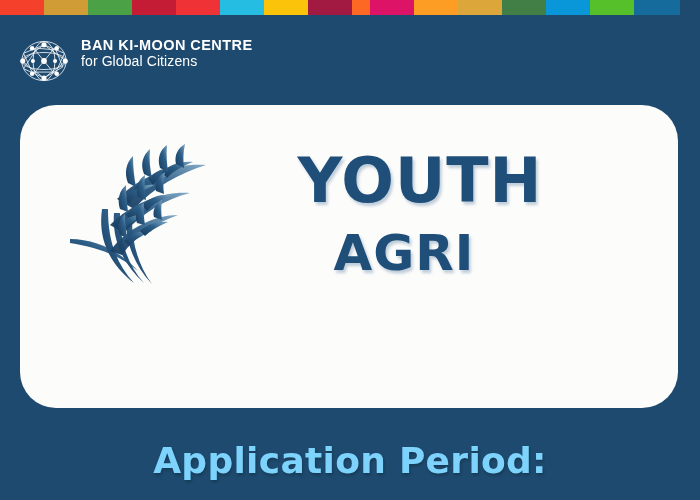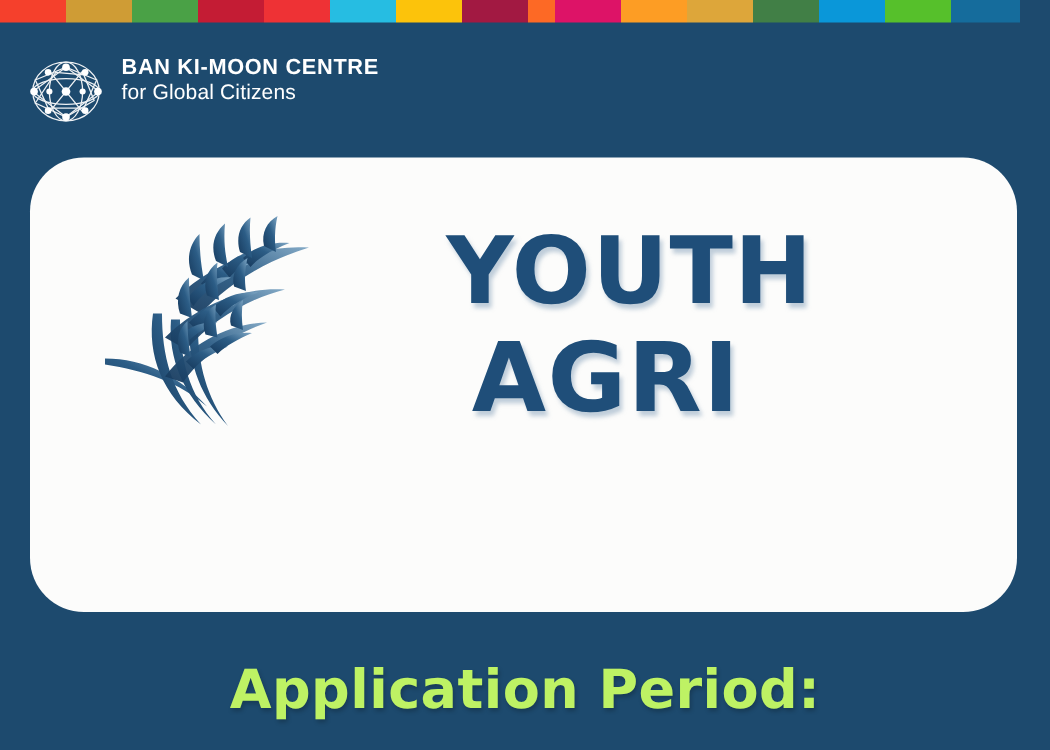--- a/index.html
+++ b/index.html
@@ -77,21 +77,21 @@
     width:548px;
     text-align:center;
     color:#1f4e79;
     font-family:"DejaVu Sans", sans-serif;
     font-weight:bold;
     letter-spacing:1px;
     text-shadow:2px 3px 3px rgba(140,165,190,0.55);
   }
   .hl-line { display:block; }
   #headline-youth { font-size:62px; line-height:74px; padding-left:62px;margin-top:21px; }
-  #headline-agri  { font-size:64px; line-height:70px; padding-left:30px; }
+  #headline-agri  { font-size:50px; line-height:70px; padding-left:30px; }
   #headline-champions { font-size:62px; line-height:72px; }
 
   
   #footer-caption {
     position:absolute;
     left:0; top:440px;
     width:700px;
     text-align:center;
     color:#ffffff;
     font-family:"DejaVu Sans", sans-serif;
@@ -210,13 +210,13 @@
     </svg>
   </span>
 
   
   <div id="headline" style="color: rgb(31, 78, 121);">
     <span class="hl-line" id="headline-youth">YOUTH</span>
     <span class="hl-line" id="headline-agri">AGRI</span>
   </div>
 </div>
 
-<div id="footer-caption" style="color: #bef264;">Application Period:</div>
+<div id="footer-caption" style="color: #7dd3fc;">Application Period:</div>
 
 </body></html>

